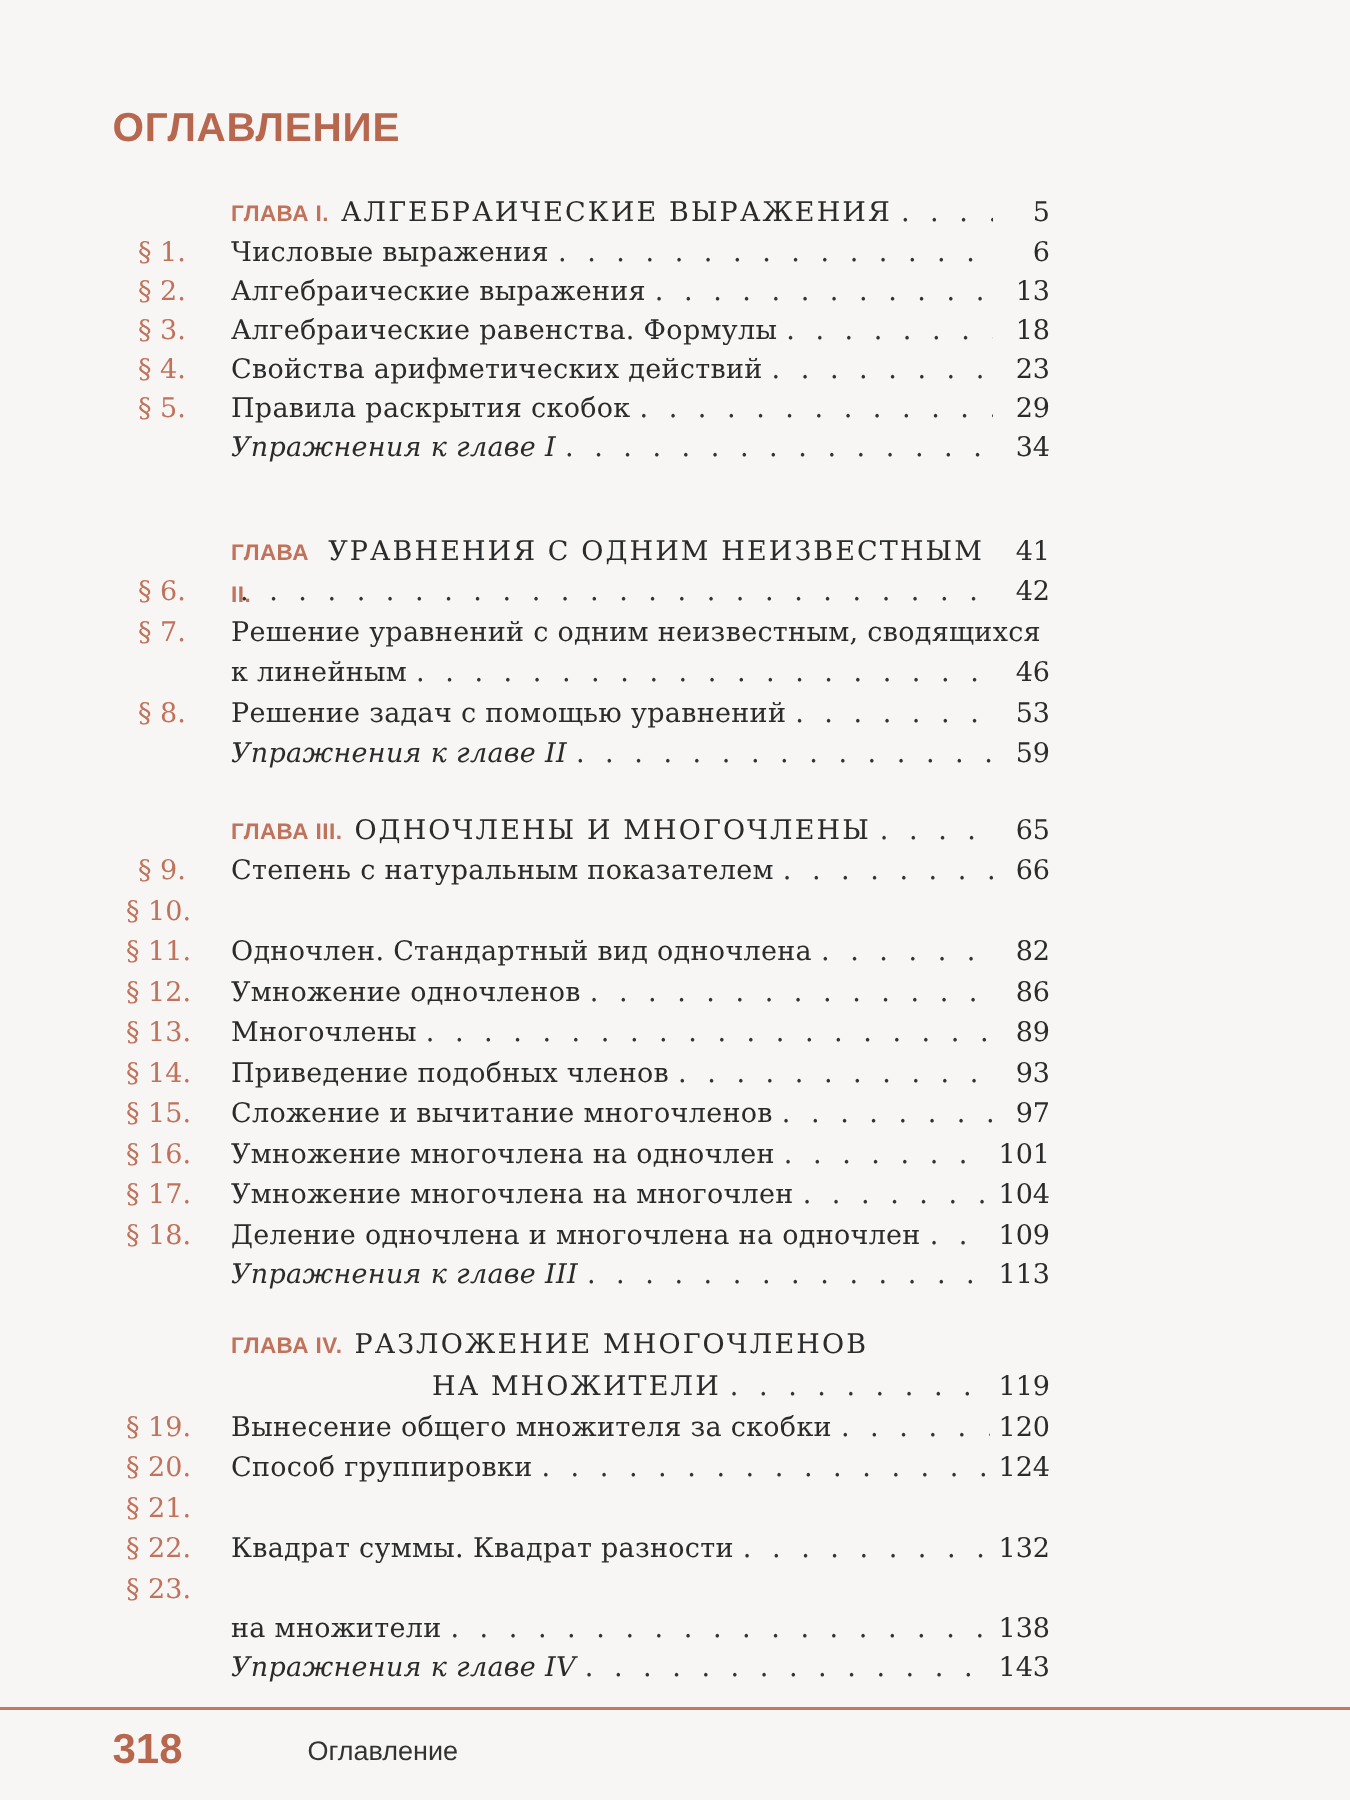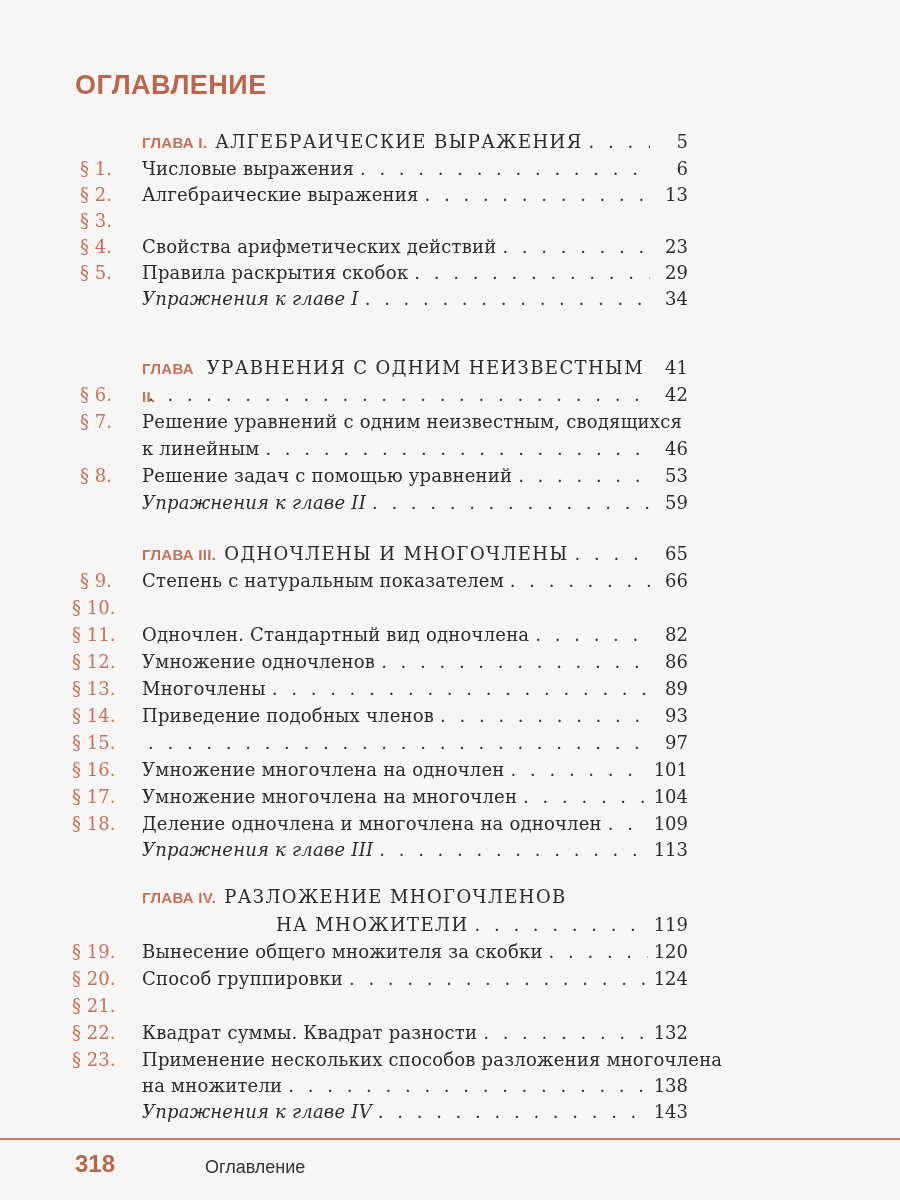--- a/index.html
+++ b/index.html
@@ -1,31 +1,31 @@
 <!DOCTYPE html>
 <html><head>
 <meta charset="utf-8">
 <style>
   html, body { margin:0; padding:0; }
   body { width:900px; height:1200px; background:#f7f6f4; position:relative; overflow:hidden; font-family:"DejaVu Serif", serif; color:#2b2b2b; }
   .page-title { position:absolute; left:75px; top:70px; font-family:"Liberation Sans", sans-serif; font-weight:bold; font-size:27px; color:#b8674f; letter-spacing:0.5px; }
   .toc { position:absolute; left:0; top:0; width:900px; }
-  .row { position:absolute; left:0; width:740px; height:28px; font-size:18px; line-height:28px; }
+  .row { position:absolute; left:12px; width:740px; height:28px; font-size:18px; line-height:28px; }
   .num { position:absolute; left:80px; color:#c0725a; font-size:18px; width:60px; text-align:left; }
   .num.wide { left:72px; }
   .txt { position:absolute; left:142px; right:52px; display:flex; align-items:baseline; }
   .label { white-space:nowrap; letter-spacing:0.2px; }
   .dots { flex:1; overflow:hidden; white-space:nowrap; margin:0 6px; letter-spacing:4px; color:#333; }
   .dots::before { content:". . . . . . . . . . . . . . . . . . . . . . . . . . . . . . . . . . . . . . . . . . . . . . . . . . . . . . . . . . . . . . . . . . . . . . . . . . . . . . . . . . . . . . . . . . . . . . . . . . . . . . . . . . . . ."; }
   .page { text-align:right; min-width:32px; }
   .italic { font-style:italic; }
   .chapter .label { text-transform:none; letter-spacing:1.4px; }
   .ch-num { font-family:"Liberation Sans", sans-serif; font-weight:bold; color:#c0725a; font-size:15px; letter-spacing:0.3px; margin-right:8px; }
   .rule { position:absolute; left:0; top:1138px; width:900px; height:2px; background:#c07a62; }
-  .footer-page { position:absolute; left:75px; top:1150px; font-family:"Liberation Sans", sans-serif; font-weight:bold; font-size:24px; color:#b8674f; }
+  .footer-page { position:absolute; left:75px; top:1150px; font-family:"Liberation Sans", sans-serif; font-weight:bold; font-size:28px; color:#b8674f; }
   .footer-title { position:absolute; left:205px; top:1157px; font-family:"Liberation Sans", sans-serif; font-size:18px; color:#333; }
 </style>
 </head>
 <body>
 
 <div class="page-title">ОГЛАВЛЕНИЕ</div>
 
 <div class="toc">
 
   <div class="row chapter" style="top:128px">
@@ -47,20 +47,25 @@
   <div class="row" style="top:181px">
       <span class="num">§ 2.</span>
       <div class="txt">
         <span class="label">Алгебраические выражения</span>
         <span class="dots"></span>
         <span class="page">13</span>
       </div>
     </div>
   <div class="row" style="top:207px">
       <span class="num">§ 3.</span>
+      <div class="txt">
+        <span class="label">Алгебраические равенства. Формулы</span>
+        <span class="dots"></span>
+        <span class="page">18</span>
+      </div>
     </div>
   <div class="row" style="top:233px">
       <span class="num">§ 4.</span>
       <div class="txt">
         <span class="label">Свойства арифметических действий</span>
         <span class="dots"></span>
         <span class="page">23</span>
       </div>
     </div>
   <div class="row" style="top:259px">
@@ -170,20 +175,21 @@
       <span class="num wide">§ 14.</span>
       <div class="txt">
         <span class="label">Приведение подобных членов</span>
         <span class="dots"></span>
         <span class="page">93</span>
       </div>
     </div>
   <div class="row" style="top:729px">
       <span class="num wide">§ 15.</span>
       <div class="txt">
+        <span class="label">Сложение и вычитание многочленов</span>
         <span class="dots"></span>
         <span class="page">97</span>
       </div>
     </div>
   <div class="row" style="top:756px">
       <span class="num wide">§ 16.</span>
       <div class="txt">
         <span class="label">Умножение многочлена на одночлен</span>
         <span class="dots"></span>
         <span class="page">101</span>
@@ -248,23 +254,20 @@
   <div class="row" style="top:1019px">
       <span class="num wide">§ 22.</span>
       <div class="txt">
         <span class="label">Квадрат суммы. Квадрат разности</span>
         <span class="dots"></span>
         <span class="page">132</span>
       </div>
     </div>
   <div class="row" style="top:1046px">
       <span class="num wide">§ 23.</span>
-      <div class="txt">
-        <span class="label">Применение нескольких способов разложения многочлена</span>
-      </div>
     </div>
   <div class="row" style="top:1072px">
       <div class="txt">
         <span class="label">на множители</span>
         <span class="dots"></span>
         <span class="page">138</span>
       </div>
     </div>
   <div class="row" style="top:1098px">
       <div class="txt">

